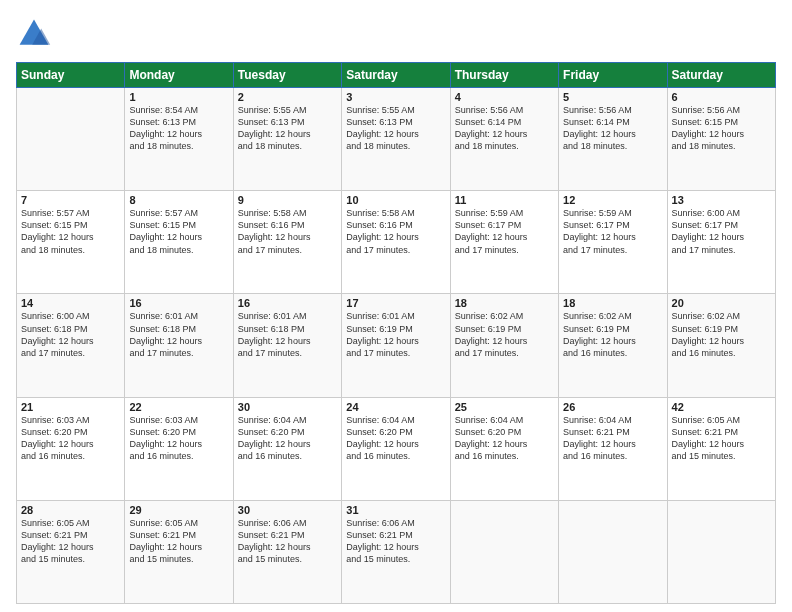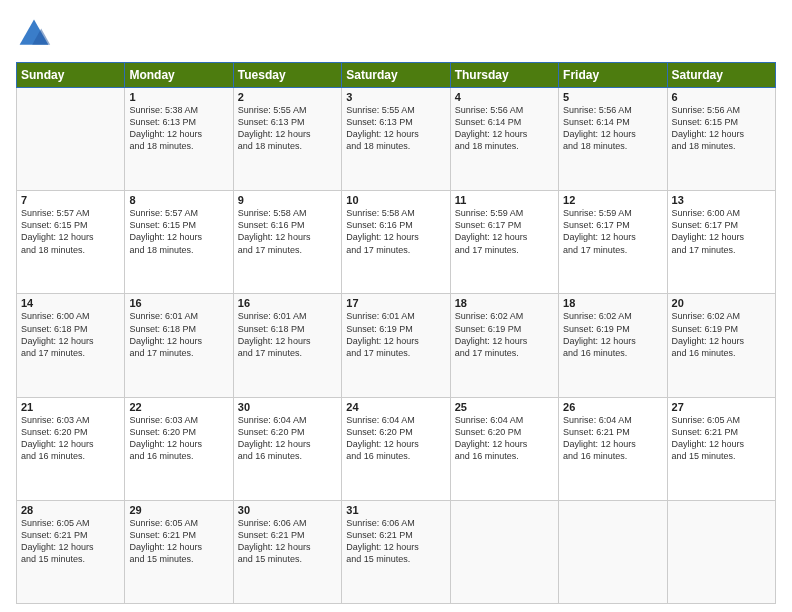--- a/index.html
+++ b/index.html
@@ -59,21 +59,21 @@
     .cal-subtitle {
       font-size: 14px;
       color: #555;
     }
     table {
       width: 100%;
       border-collapse: collapse;
       flex: 1;
     }
     thead tr th {
-      background: #4d7c0f;
+      background: #15803d;
       color: #fff;
       font-size: 12px;
       font-weight: bold;
       padding: 5px 4px;
       text-align: left;
       border: 1px solid #2d6db5;
     }
     tbody tr td {
       border: 1px solid #ccc;
       vertical-align: top;
@@ -132,21 +132,21 @@
           <th>Thursday</th>
           <th>Friday</th>
           <th>Saturday</th>
         </tr>
     </thead>
     <tbody id="cal-body">
     <tr>
           <td></td>
           <td>
             <span class="day-number">1</span>
-            <div class="day-info" style="white-space: pre-line;">Sunrise: 5:38 AM
+            <div class="day-info" style="white-space: pre-line;">Sunrise: 8:54 AM
 Sunset: 6:13 PM
 Daylight: 12 hours
 and 18 minutes.</div>
           </td>
           <td>
             <span class="day-number">2</span>
             <div class="day-info" style="white-space: pre-line;">Sunrise: 5:55 AM
 Sunset: 6:13 PM
 Daylight: 12 hours
 and 18 minutes.</div>
@@ -319,21 +319,21 @@
 and 16 minutes.</div>
           </td>
           <td>
             <span class="day-number">26</span>
             <div class="day-info" style="white-space: pre-line;">Sunrise: 6:04 AM
 Sunset: 6:21 PM
 Daylight: 12 hours
 and 16 minutes.</div>
           </td>
           <td>
-            <span class="day-number">27</span>
+            <span class="day-number">42</span>
             <div class="day-info" style="white-space: pre-line;">Sunrise: 6:05 AM
 Sunset: 6:21 PM
 Daylight: 12 hours
 and 15 minutes.</div>
           </td>
         </tr>
         <tr>
           <td>
             <span class="day-number">28</span>
             <div class="day-info" style="white-space: pre-line;">Sunrise: 6:05 AM

